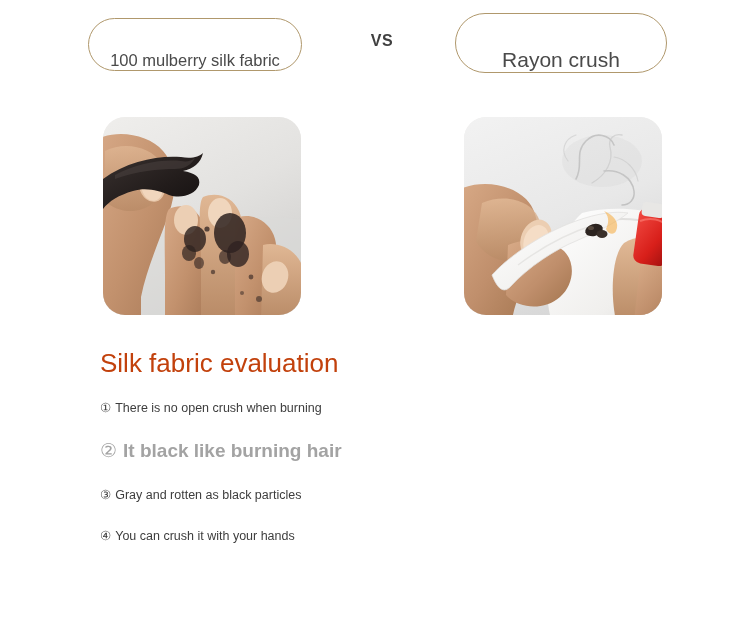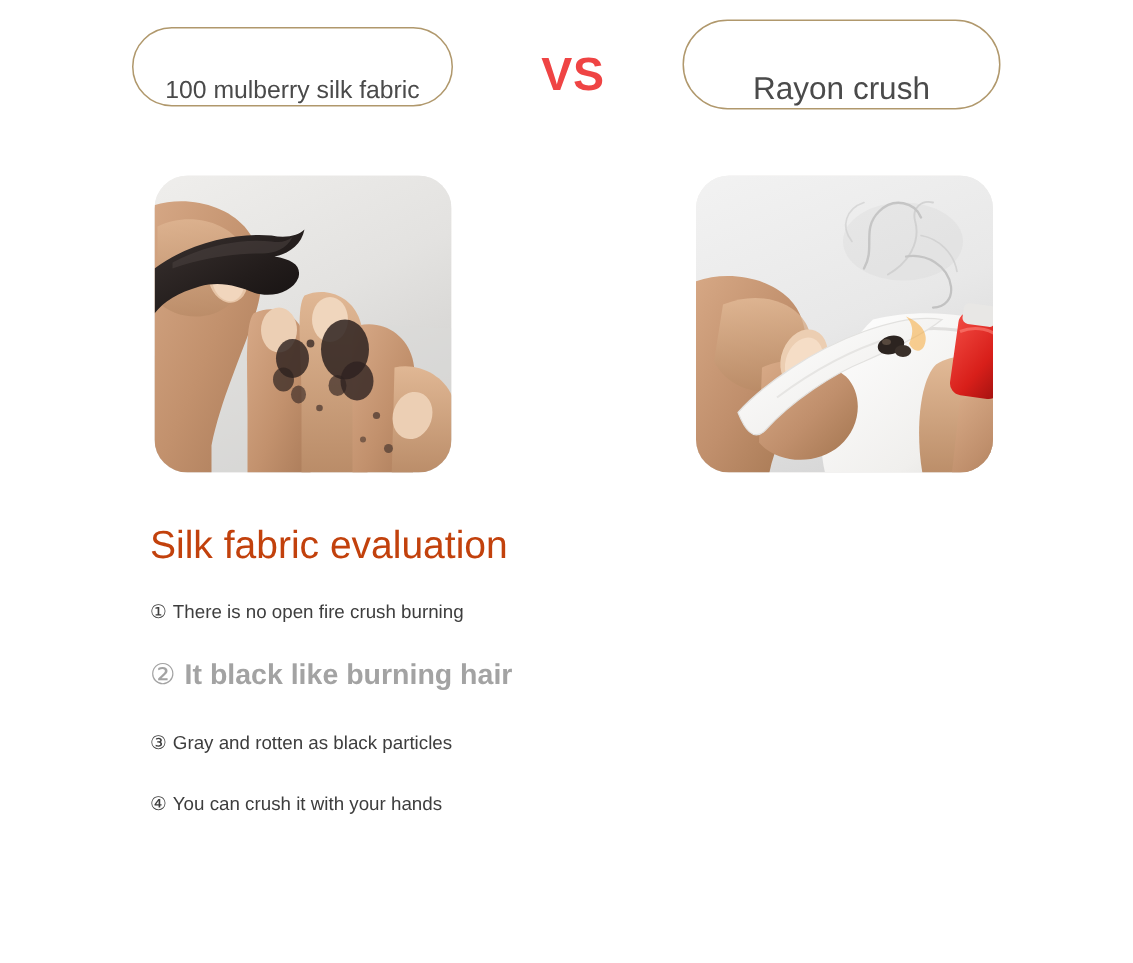--- a/index.html
+++ b/index.html
@@ -34,23 +34,23 @@
     white-space: nowrap;
   }
   .pill-left  { left: 88px;  top: 18px; width: 214px; height: 53px; font-size: 16.5px; }
   .pill-right { left: 455px; top: 13px; width: 212px; height: 60px; font-size: 21px; }
 
   .vs-label {
     position: absolute;
     left: 352px; top: 32px;
     width: 60px;
     text-align: center;
-    font-size: 31px;
+    font-size: 16px;
     font-weight: 700;
-    color: #ef4444;
+    color: #404040;
     letter-spacing: 0.5px;
   }
 
   
   .col { position: absolute; top: 100px; }
   .col-left  { left: 0px;   width: 380px; }
   .col-right { left: 380px; width: 375px; }
 
   
   .photo {
@@ -185,21 +185,21 @@
         </g>
       </svg>
     </div>
 
     <div class="eval-title eval-title-left">Silk fabric evaluation</div>
 
     <div class="eval-list eval-list-left">
 
       <div class="eval-item l0">
         <span class="num">①</span>
-        <span>There is no open fire crush burning</span>
+        <span>There is no open crush when burning</span>
       </div>
 
       <div class="eval-item highlight l1">
         <span class="num">②</span>
         <span>It black like burning hair</span>
       </div>
 
       <div class="eval-item l2">
         <span class="num">③</span>
         <span>Gray and rotten as black particles</span>

